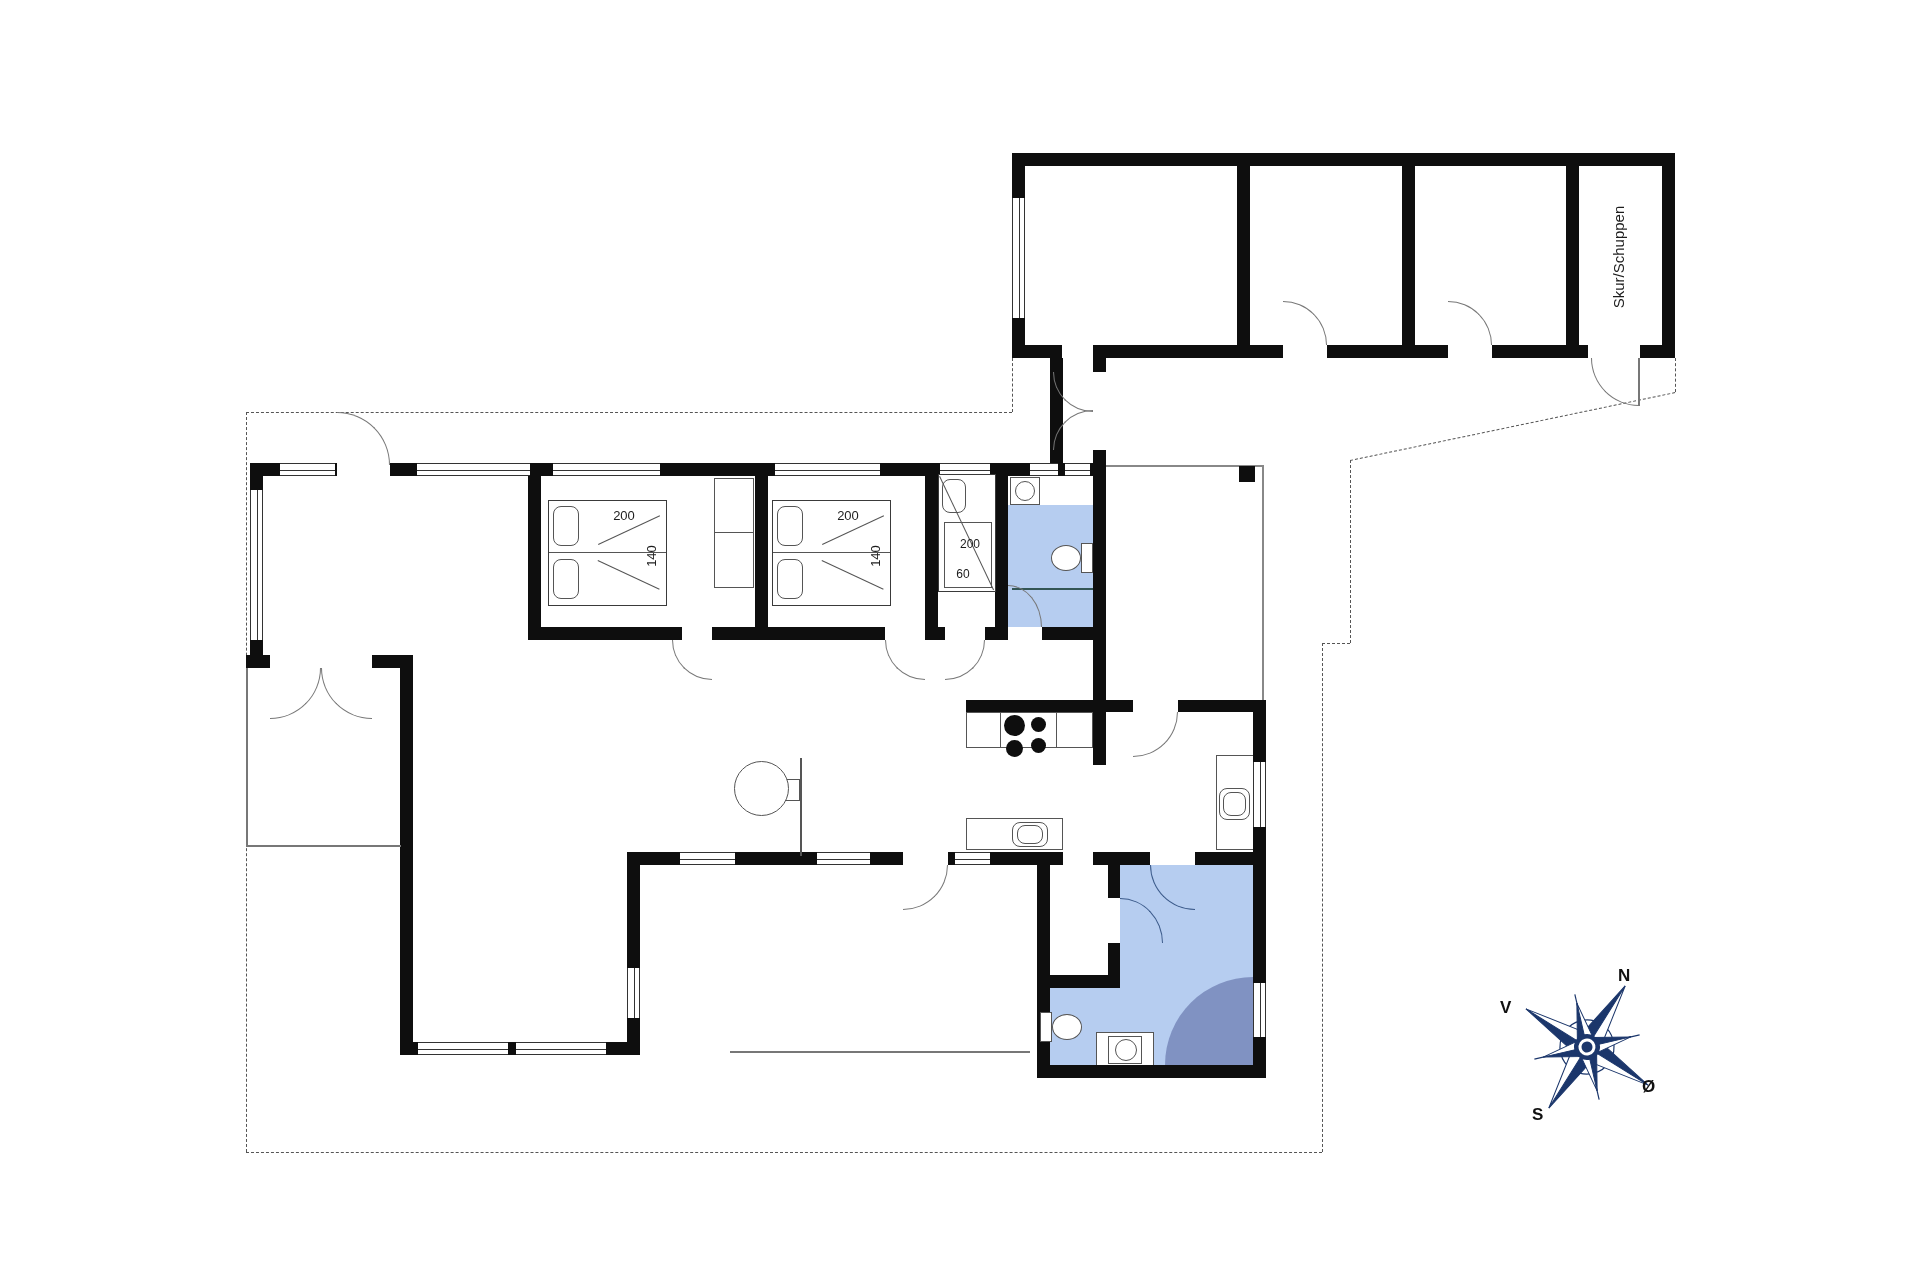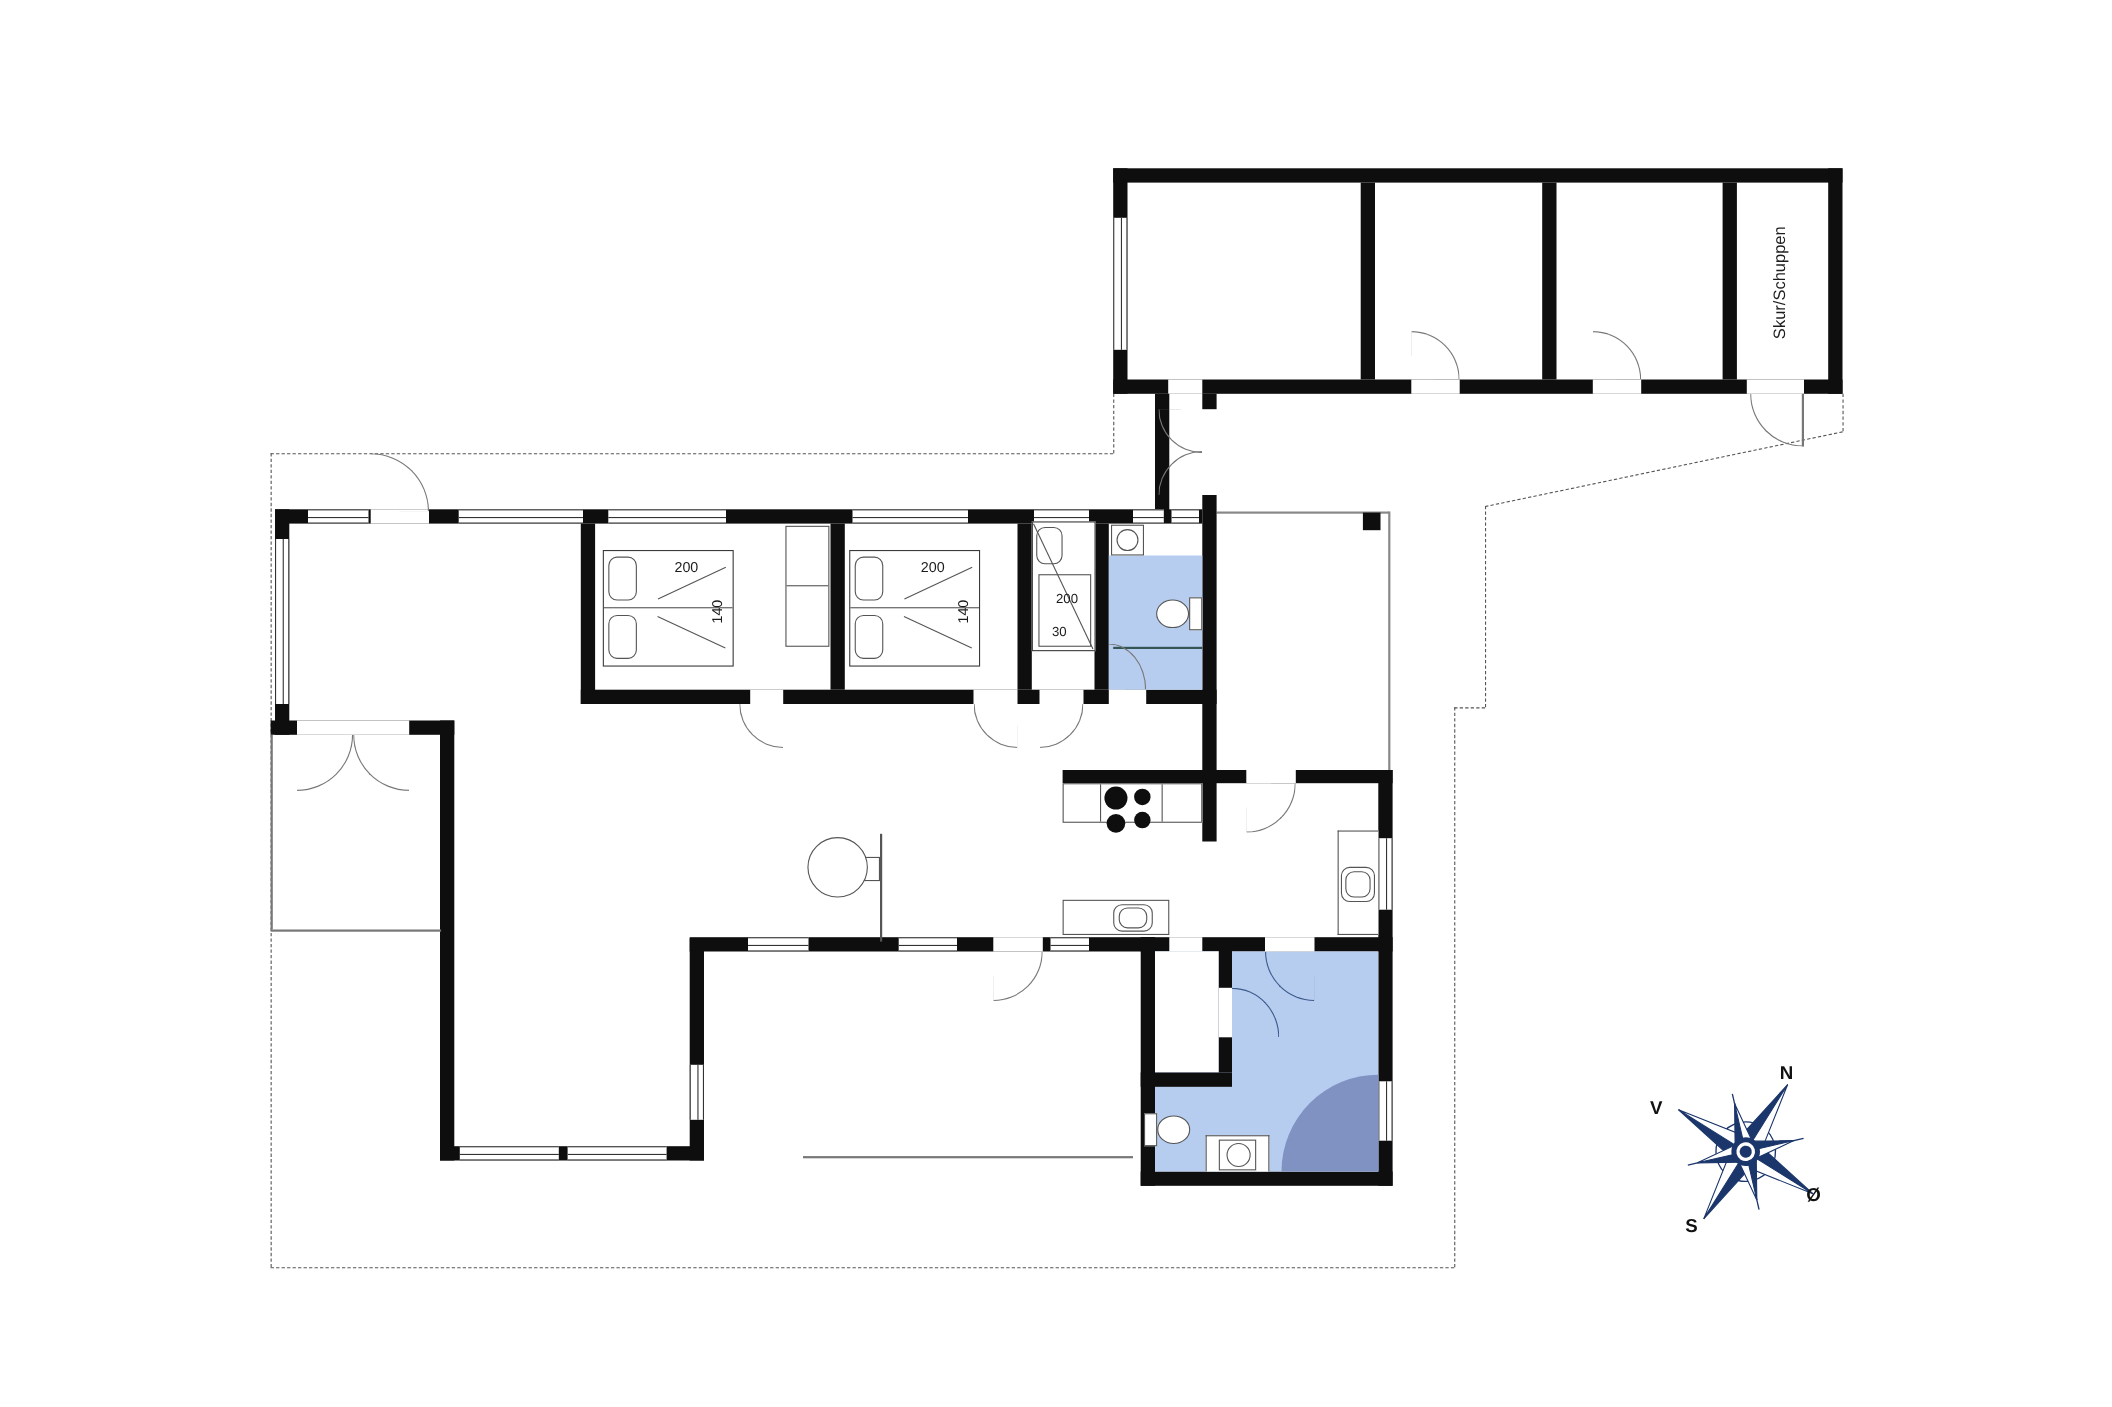--- a/index.html
+++ b/index.html
@@ -171,21 +171,21 @@
   <div class="diag" style="left:822px;top:544px;width:68px;transform:rotate(-25deg);"></div>
   <div class="diag" style="left:822px;top:560px;width:68px;transform:rotate(25deg);"></div>
   <div class="lbl" style="left:828px;top:508px;width:40px;">200</div>
   <div class="lbl v90" style="left:856px;top:548px;width:40px;">140</div>
 
   <div class="furn" style="left:938px;top:474px;width:58px;height:118px;"></div>
   <div class="thinf round" style="left:942px;top:479px;width:24px;height:34px;"></div>
   <div class="thinf" style="left:944px;top:522px;width:48px;height:66px;"></div>
   <div class="diag" style="left:940px;top:476px;width:126px;transform:rotate(64.6deg);"></div>
   <div class="lbl" style="left:950px;top:536px;width:40px;font-size:12px;">200</div>
-  <div class="lbl" style="left:946px;top:566px;width:34px;font-size:12px;">30</div>
+  <div class="lbl" style="left:946px;top:566px;width:34px;font-size:12px;">60</div>
 
   <div class="thinf" style="left:966px;top:712px;width:127px;height:36px;"></div>
   <div class="tl" style="left:1000px;top:713px;width:1.2px;height:34px;background:#555;"></div>
   <div class="tl" style="left:1056px;top:713px;width:1.2px;height:34px;background:#555;"></div>
   <div class="blk" style="left:1004px;top:715px;width:21px;height:21px;"></div>
   <div class="blk" style="left:1031px;top:717px;width:15px;height:15px;"></div>
   <div class="blk" style="left:1006px;top:740px;width:17px;height:17px;"></div>
   <div class="blk" style="left:1031px;top:738px;width:15px;height:15px;"></div>
   <div class="thinf" style="left:966px;top:818px;width:97px;height:32px;"></div>
   <div class="thinf round" style="left:1012px;top:822px;width:36px;height:25px;"></div>

